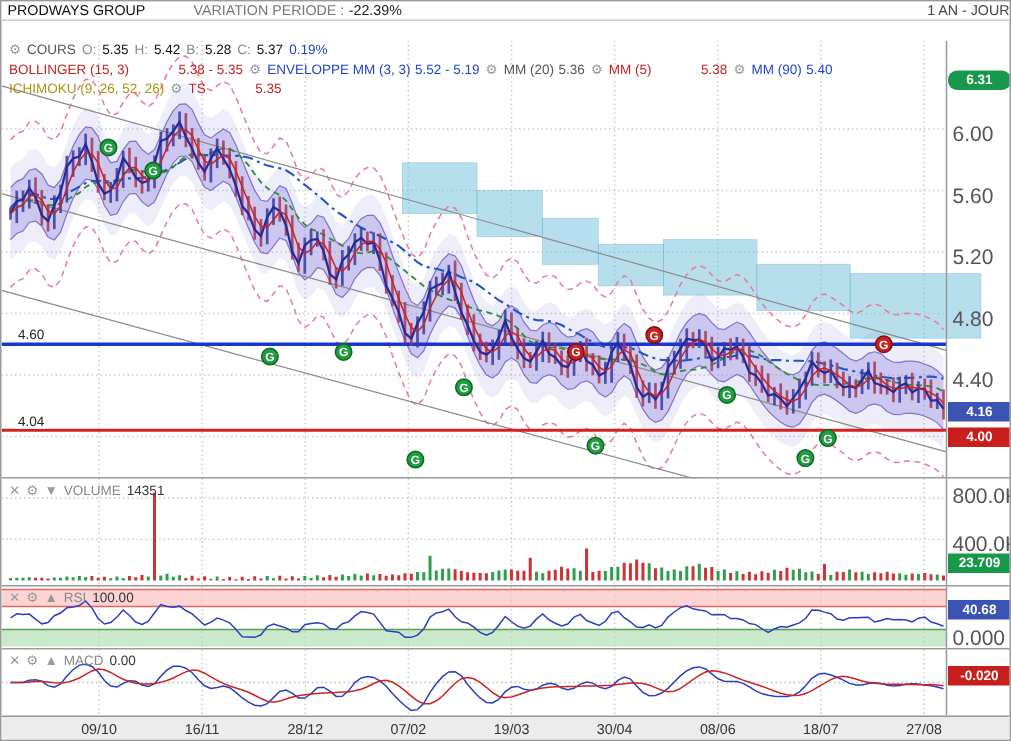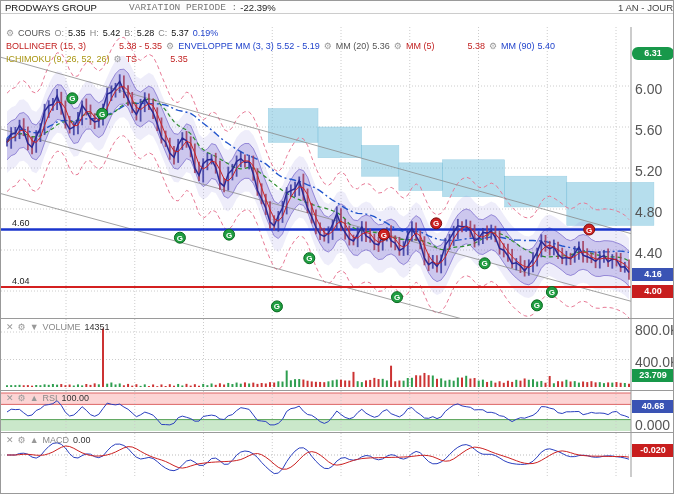--- a/index.html
+++ b/index.html
@@ -1,20 +1,20 @@
 <!DOCTYPE html>
 <html><head>
 <meta charset="utf-8">
 <style>
   *{margin:0;padding:0;box-sizing:border-box;}
   body{background:#d8d8d8;font-family:"Liberation Sans",sans-serif;}
   #app{position:relative;width:674px;height:494px;background:#fff;border:1px solid #999;overflow:hidden;font-size:10px;color:#222;}
   .topbar{position:absolute;top:0;left:0;width:100%;height:13px;background:#fdfdfd;border-bottom:1px solid #ccc;display:flex;align-items:center;font-size:9.5px;}
   .topbar .title{margin-left:4px;width:124px;color:#111;}
-  .topbar .vlab{color:#777;font-family:Liberation Mono, monospace;}
+  .topbar .vlab{color:#777;}
   .topbar .vval{color:#222;margin-left:3px;}
   .topbar .range{margin-left:auto;color:#444;}
   svg{position:absolute;left:0;}
   #svg-price{top:26px;}
   #svg-vol{top:318px;}
   #svg-rsi{top:390px;}
   #svg-macd{top:432px;}
   .sep{position:absolute;left:0;width:674px;height:1px;background:#9a9a9a;}
   .legend{position:absolute;left:5px;display:flex;align-items:center;gap:4px;font-size:9px;white-space:nowrap;z-index:5;}
   .grp{display:flex;gap:3px;align-items:center;}
@@ -536,20 +536,31 @@
   </div>
 
   <div class="paneheader" style="top:434px">
     <span class="icon">✕</span>
     <span class="icon">⚙</span>
     <span class="icon">▲</span>
     <span>MACD</span>
     <b>0.00</b>
   </div>
 
+  <div class="xaxis">
+      <div class="xdate" style="left: 50px;">09/10</div>
+      <div class="xdate" style="left: 118.75px;">16/11</div>
+      <div class="xdate" style="left: 187.5px;">28/12</div>
+      <div class="xdate" style="left: 256.25px;">07/02</div>
+      <div class="xdate" style="left: 325px;">19/03</div>
+      <div class="xdate" style="left: 393.75px;">30/04</div>
+      <div class="xdate" style="left: 462.5px;">08/06</div>
+      <div class="xdate" style="left: 531.25px;">18/07</div>
+      <div class="xdate" style="left: 600px;">27/08</div>
+    </div>
 
 <div class="ylab" style="top: 80px;">6.00</div>
     <div class="ylab" style="top: 121px;">5.60</div>
     <div class="ylab" style="top: 162px;">5.20</div>
     <div class="ylab" style="top: 203px;">4.80</div>
     <div class="ylab" style="top: 244px;">4.40</div>
     <div class="ylab" style="top: 321px;">800.0K</div>
     <div class="ylab" style="top: 353px;">400.0K</div>
     <div class="ylab" style="top: 416px;">0.000</div>
     <div class="badge" style="top: 46px; background: rgb(24, 152, 74); border-radius: 6px;">6.31</div>

